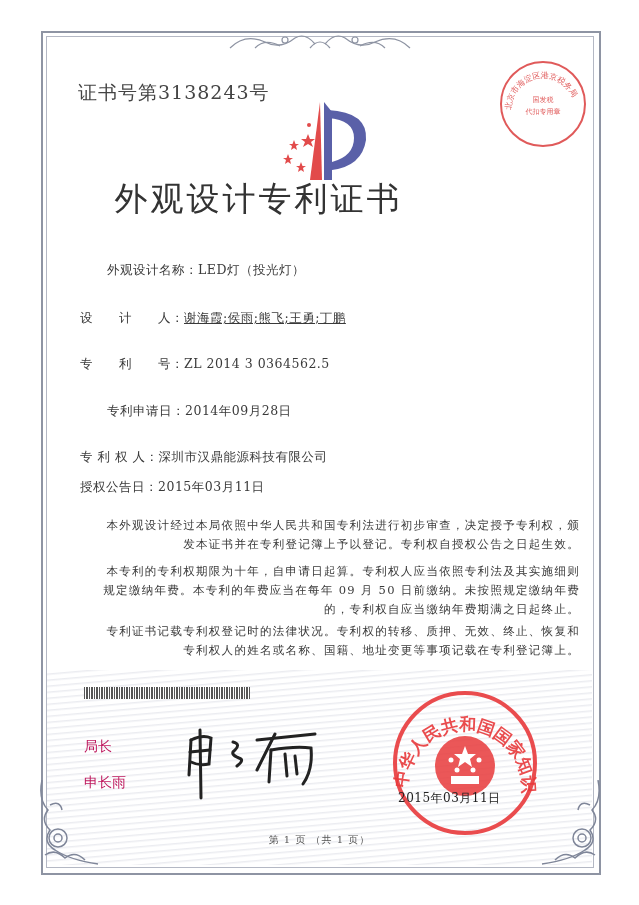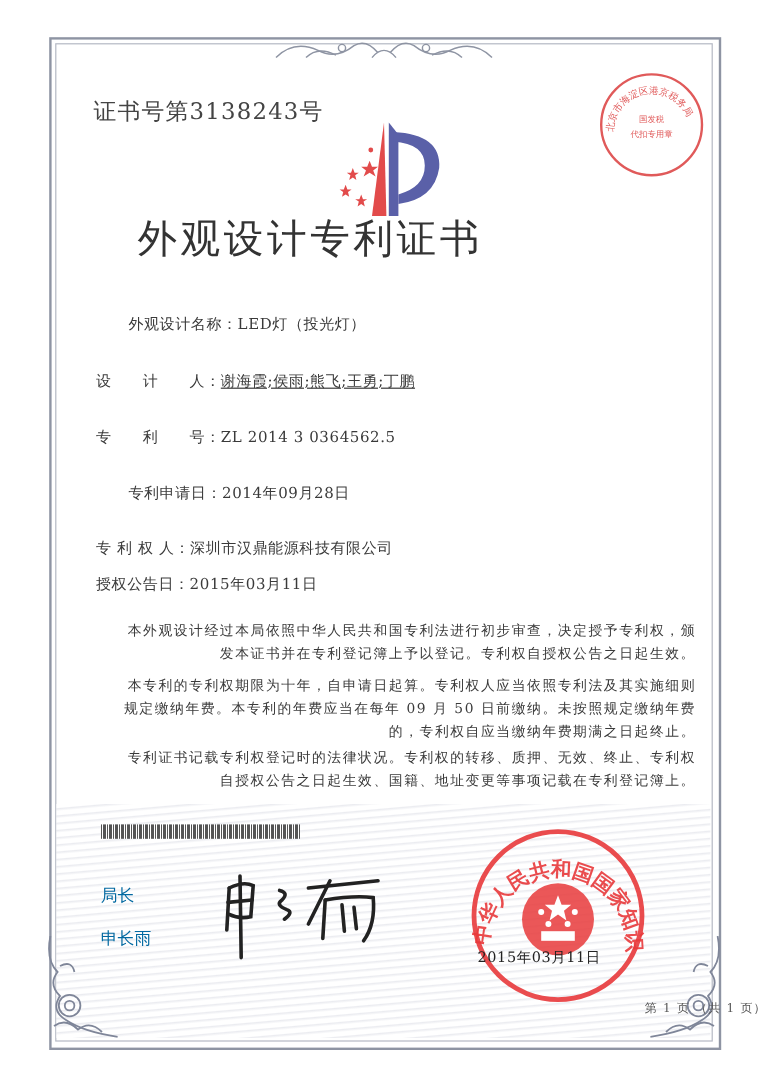--- a/index.html
+++ b/index.html
@@ -48,29 +48,29 @@
     position:absolute; left:80px; width:500px; font-size:11.5px; line-height:19px;
     color:#3a3a3a; letter-spacing:1.3px; text-indent:2.2em;text-align:right;
   }
   .barcode {
     position:absolute; left:84px; top:687px; width:166px; height:12px;
     background:repeating-linear-gradient(90deg, #555 0px, #555 1px, #fff 1px, #fff 2px, #555 2px, #555 4px, #fff 4px, #fff 5px);
   }
   .director-title, .director-name {
     position:absolute; left:84px;
     font-family:"DejaVu Sans", "Liberation Sans", sans-serif;
-    font-size:14px; color:#0369a1;
+    font-size:14px; color:#be185d;
   }
   .signature { position:absolute; left:185px; top:720px; width:135px; height:80px; }
   .seal-big { position:absolute; left:385px; top:688px; width:160px; height:150px; }
   .seal-date {
     position:absolute; left:398px; top:790px; font-size:12px; color:#222; letter-spacing:0.5px;
   }
   .page-no {
-    position:absolute; left:0; width:639px; top:833px; text-align:right;
+    position:absolute; left:0; width:639px; top:833px; text-align:center;
     font-size:10px; color:#555; letter-spacing:1px;
   }
 </style>
 </head>
 <body>
 
 <div class="frame-outer"></div>
 <div class="frame-inner"></div>
 <div class="guilloche"></div>
 
@@ -148,21 +148,21 @@
 </div>
 <div class="field" style="top:449px;">
   <span class="lbl">专 利 权 人：</span><span>深圳市汉鼎能源科技有限公司</span>
 </div>
 <div class="field" style="top:479px;">
   <span class="lbl">授权公告日：</span><span>2015年03月11日</span>
 </div>
 
 <div class="para" style="top:516px;">本外观设计经过本局依照中华人民共和国专利法进行初步审查，决定授予专利权，颁发本证书并在专利登记簿上予以登记。专利权自授权公告之日起生效。</div>
 <div class="para" style="top:562px;">本专利的专利权期限为十年，自申请日起算。专利权人应当依照专利法及其实施细则规定缴纳年费。本专利的年费应当在每年 09 月 50 日前缴纳。未按照规定缴纳年费的，专利权自应当缴纳年费期满之日起终止。</div>
-<div class="para" style="top:622px;">专利证书记载专利权登记时的法律状况。专利权的转移、质押、无效、终止、专利权自授权公告之日起生效、国籍、地址变更等事项记载在专利登记簿上。</div>
+<div class="para" style="top:622px;">专利证书记载专利权登记时的法律状况。专利权的转移、质押、无效、终止、恢复和专利权人的姓名或名称、国籍、地址变更等事项记载在专利登记簿上。</div>
 
 <div class="barcode"></div>
 
 <div class="director-title" style="top:738px;">局长</div>
 <div class="director-name" style="top:774px;">申长雨</div>
 
 <svg class="signature" viewBox="0 0 135 80">
   <g fill="none" stroke="#222" stroke-width="3" stroke-linecap="round">
     <path d="M6 20 L4 55"></path>
       <path d="M6 20 Q18 14 26 18 L24 44 Q14 46 6 42"></path>

